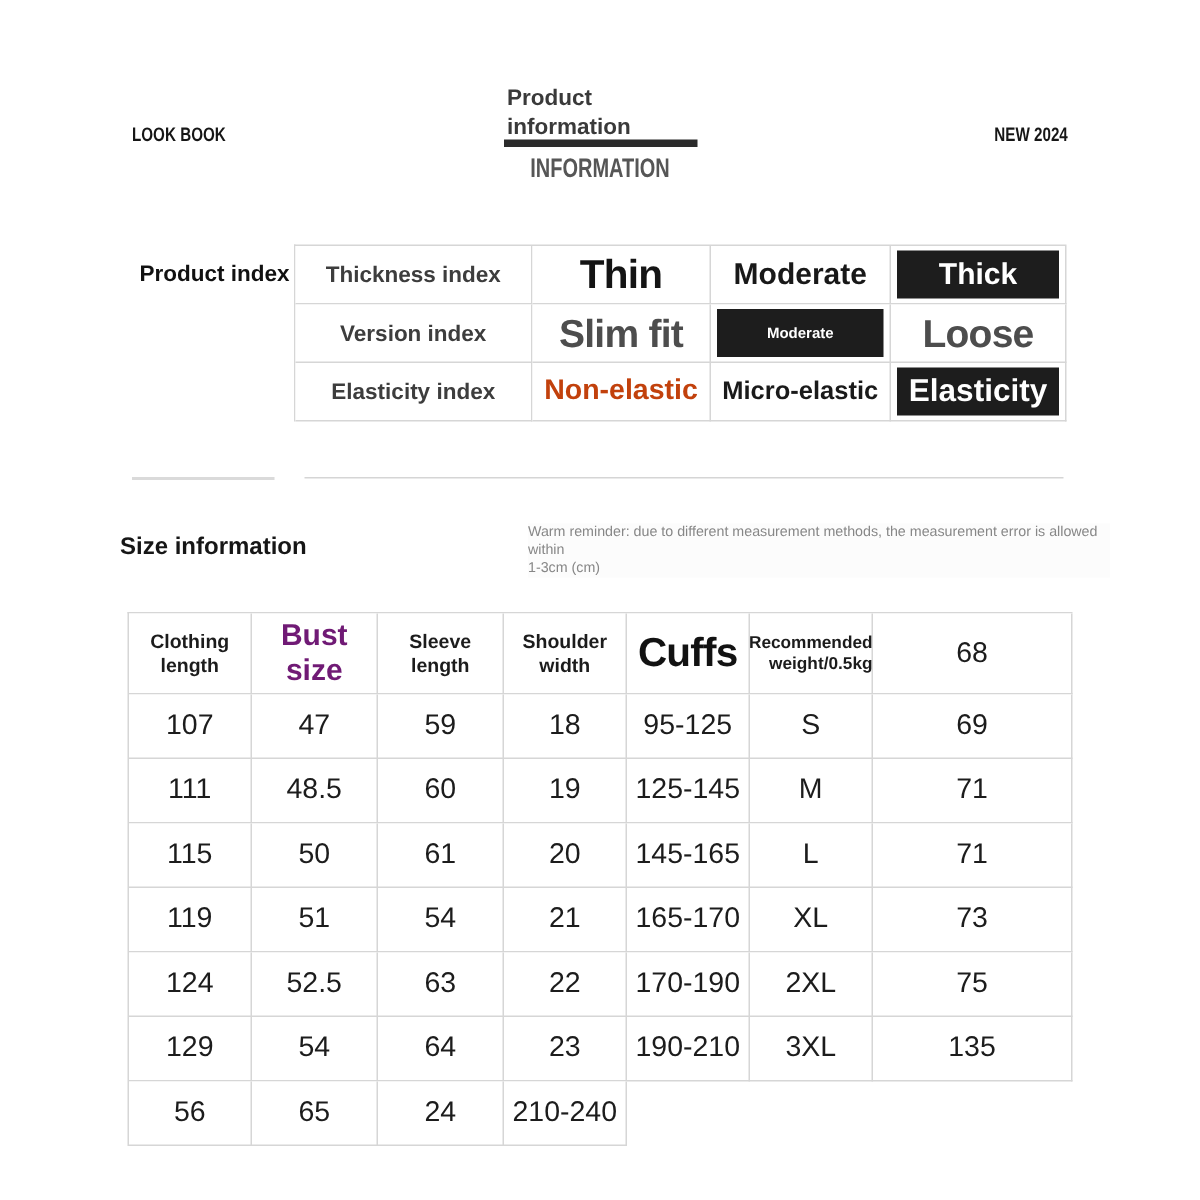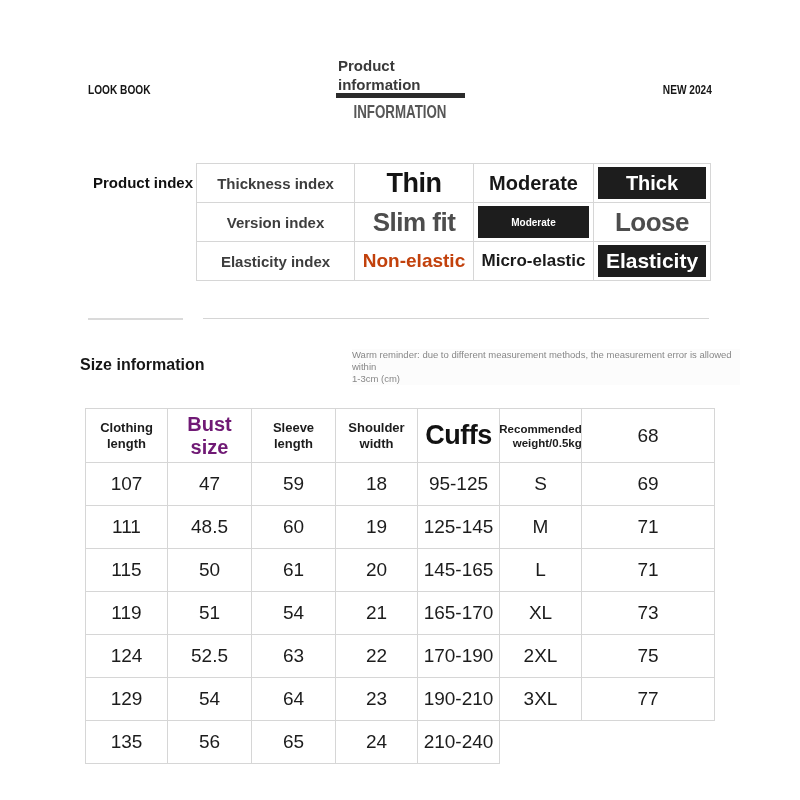--- a/index.html
+++ b/index.html
@@ -208,19 +208,18 @@
 
   <div class="sz-cell b-val">2XL</div>
   <div class="sz-cell b-val">75</div>
   <div class="sz-cell b-val">129</div>
   <div class="sz-cell b-val">54</div>
   <div class="sz-cell b-val">64</div>
   <div class="sz-cell b-val">23</div>
   <div class="sz-cell b-val">190-210</div>
 
   <div class="sz-cell b-val">3XL</div>
-  <div class="sz-cell b-val">77</div>
   <div class="sz-cell b-val">135</div>
   <div class="sz-cell b-val">56</div>
   <div class="sz-cell b-val">65</div>
   <div class="sz-cell b-val">24</div>
   <div class="sz-cell b-val">210-240</div>
 </div>
 
 </body></html>

